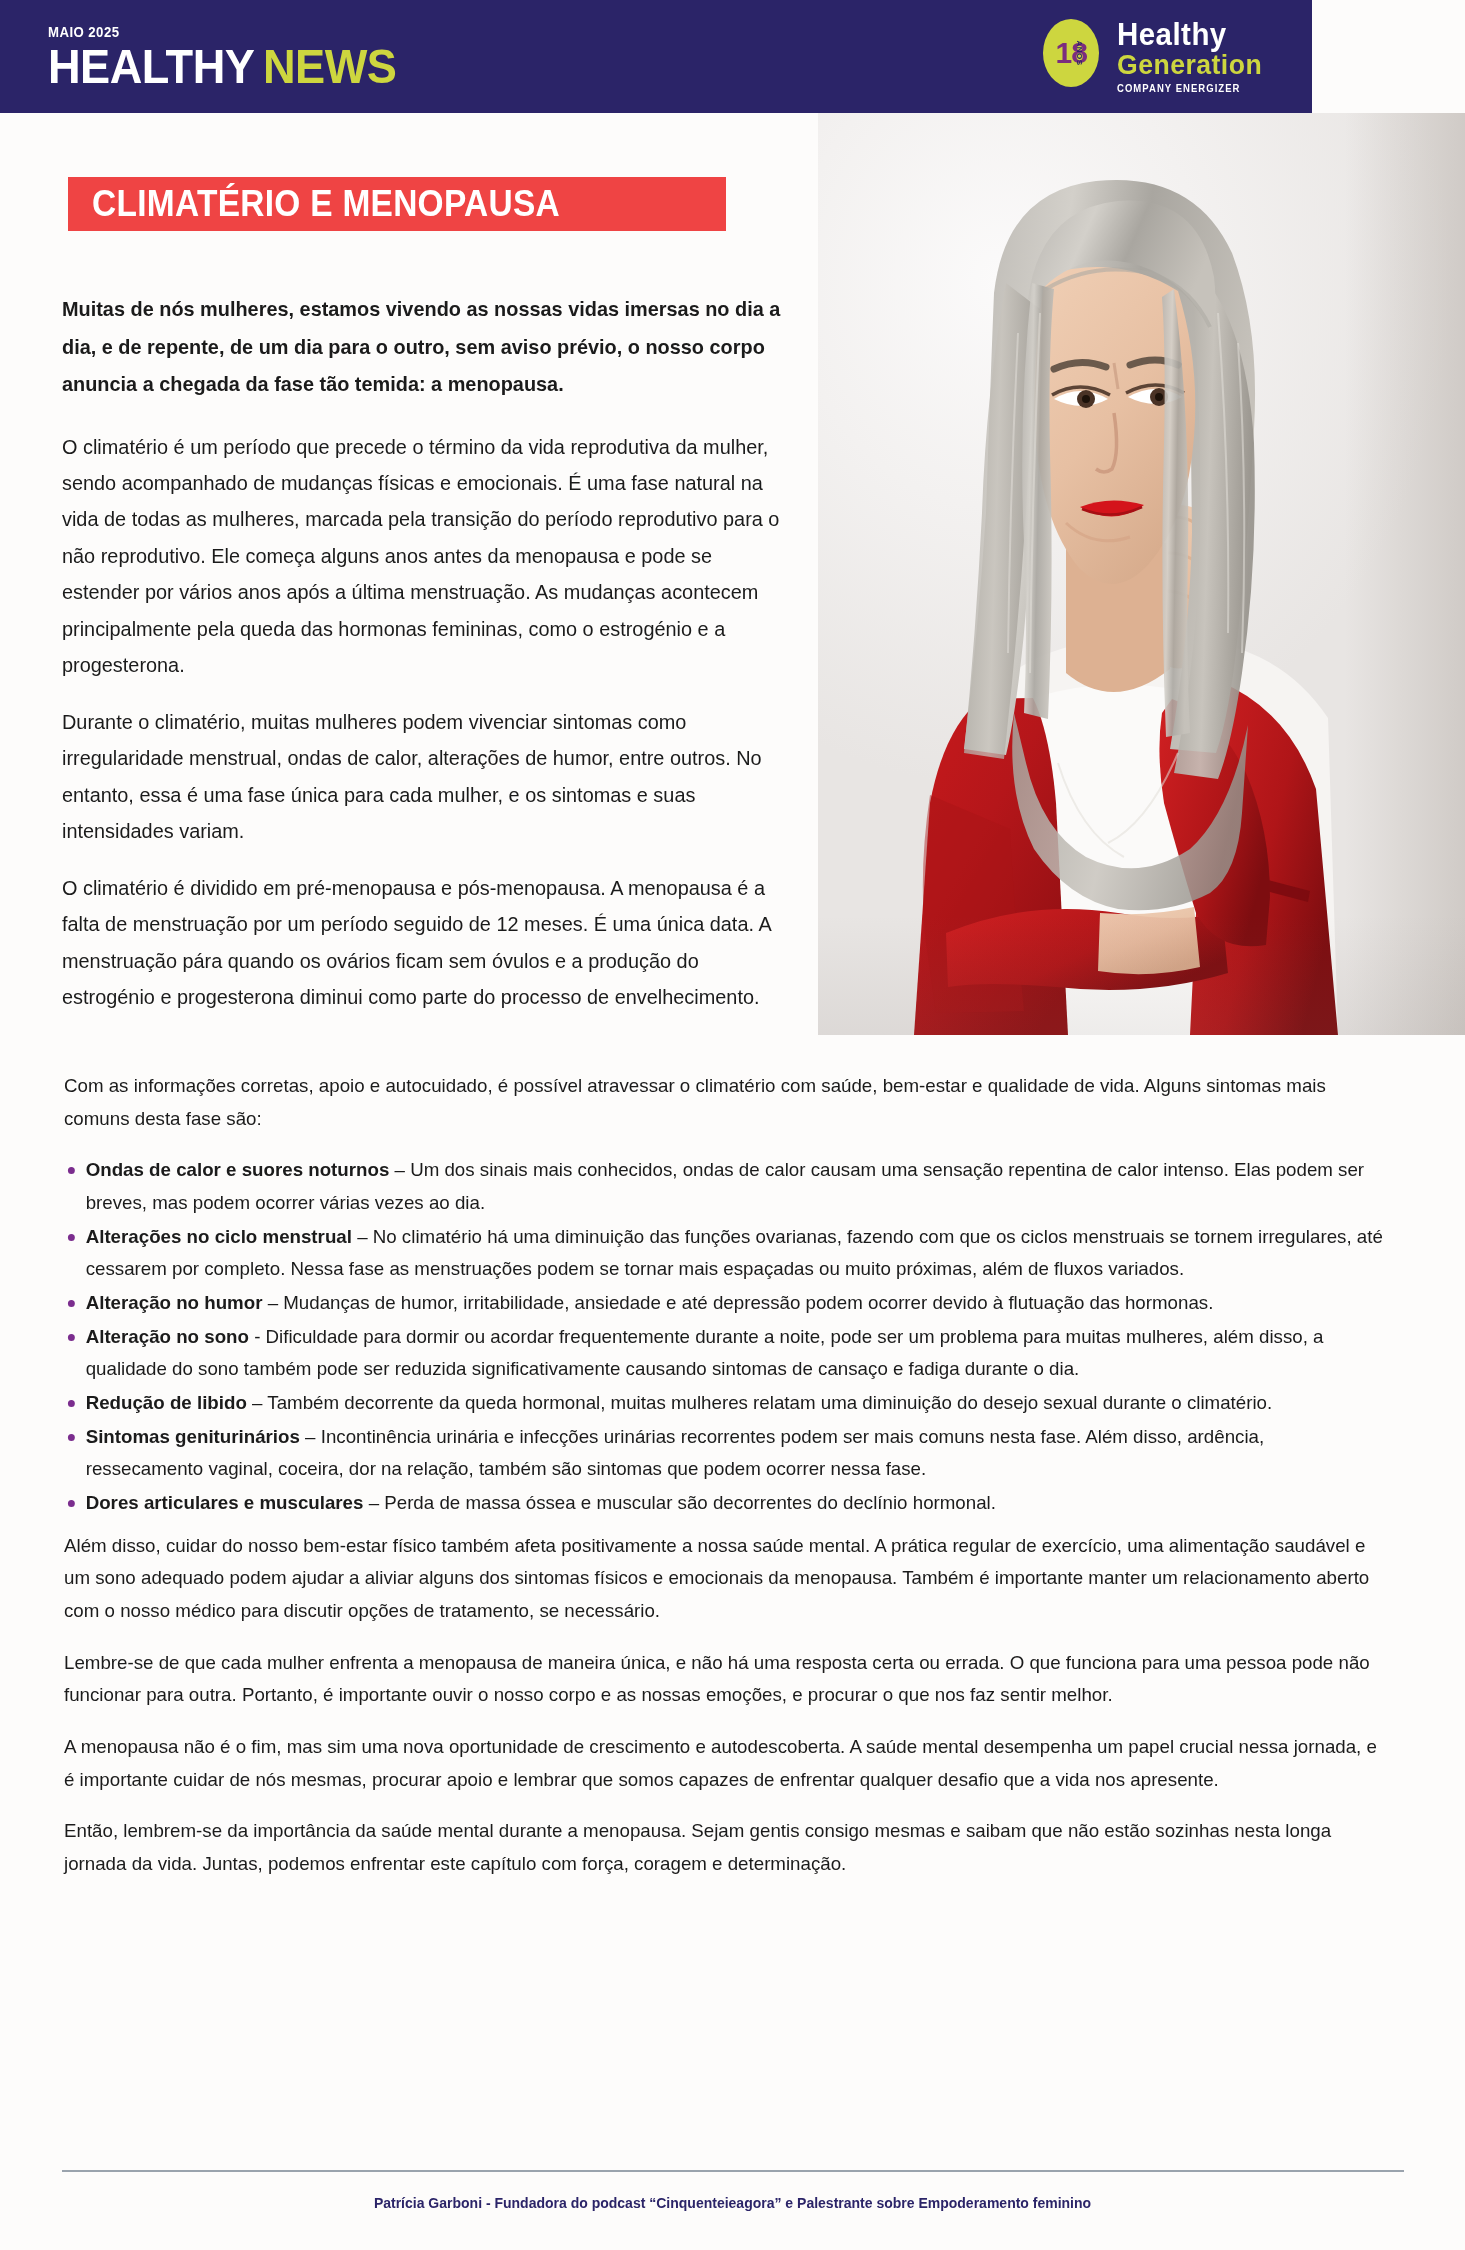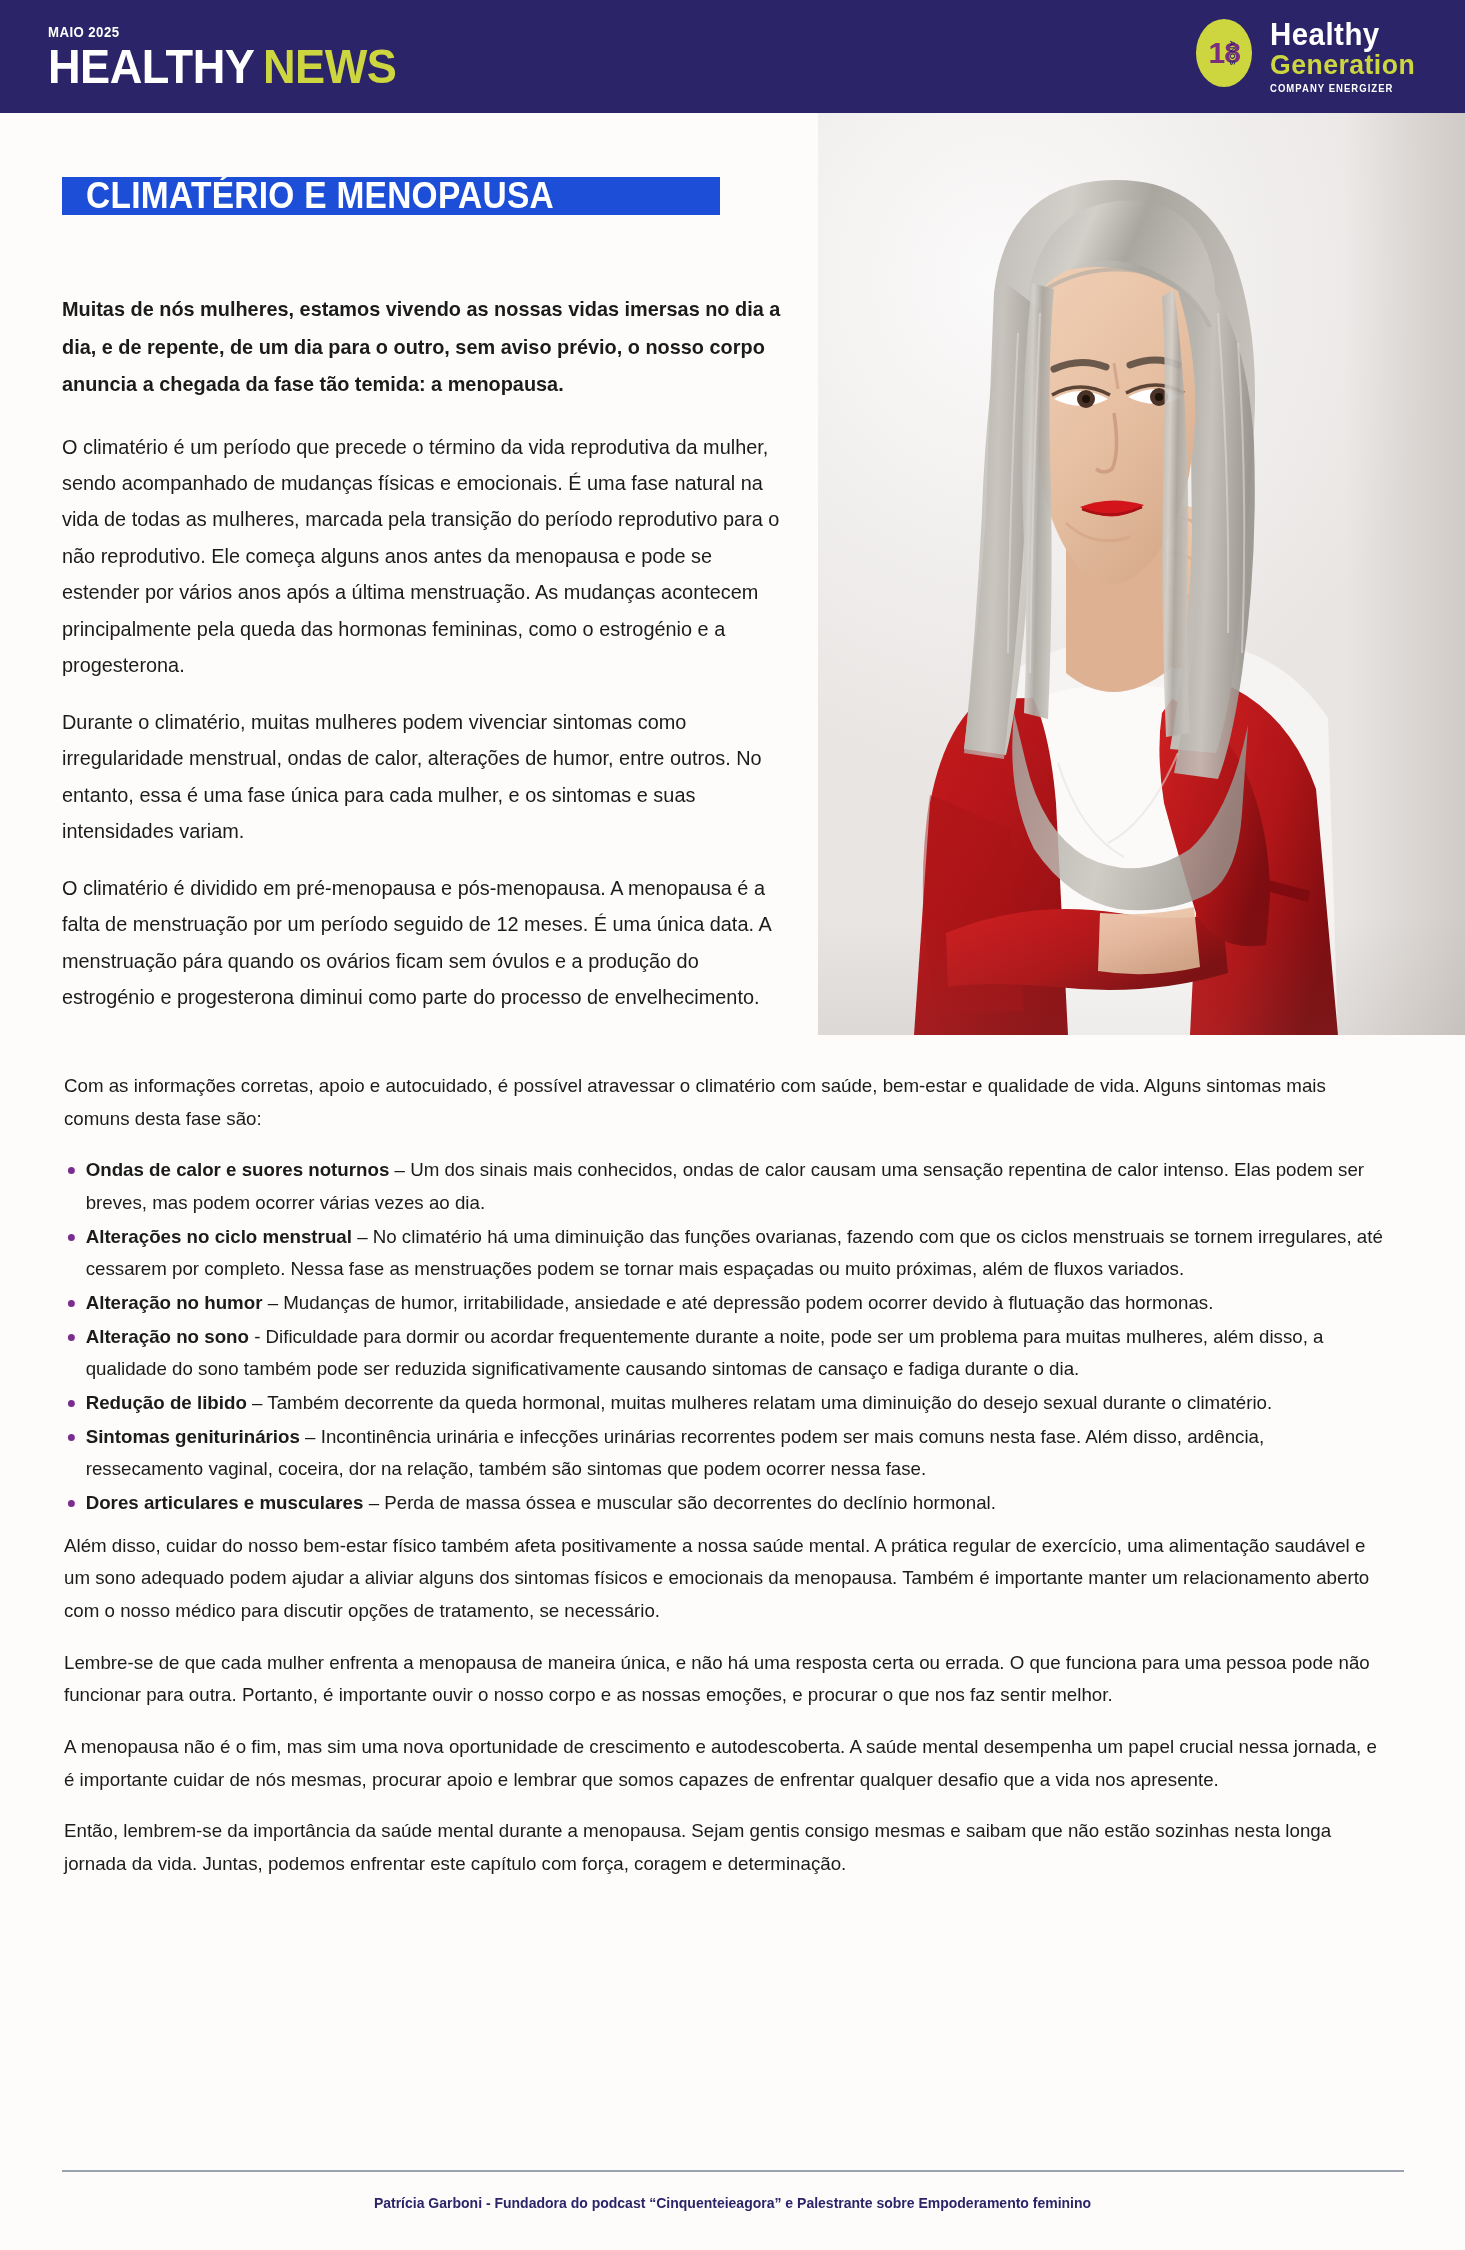--- a/index.html
+++ b/index.html
@@ -17,21 +17,21 @@
     position: relative;
     width: 1465px;
     height: 2250px;
     background: #fdfcfb;
   }
 
   
   .masthead {
     position: absolute;
     top: 0; left: 0;
-    width: 1465px;
+    width: 1312px;
     height: 113px;
     background: #2b2468;
     display: flex;
     align-items: center;
     justify-content: space-between;
     padding: 0 42px 0 48px;
   }
 
   .masthead-left { display: flex; flex-direction: column; justify-content: center; }
 
@@ -150,25 +150,25 @@
   
   .photo-shadow {
     position: absolute;
     left: 0; right: 0; bottom: 0; height: 120px;
     background: linear-gradient(to bottom, rgba(0,0,0,0) 0%, rgba(120,110,105,0.10) 100%);
   }
 
   
   .title-banner {
     position: absolute;
-    left: 62px;
+    left: 68px;
     top: 177px;
     width: 658px;
-    height: 38px;
-    background: #1d4ed8;
+    height: 54px;
+    background: #ef4444;
     display: flex;
     align-items: center;
     padding-left: 24px;
   }
   .title-banner .t {
     color: #ffffff;
     font-size: 36px;
     font-weight: bold;
     letter-spacing: 0.3px;
     transform: scaleX(0.93);

